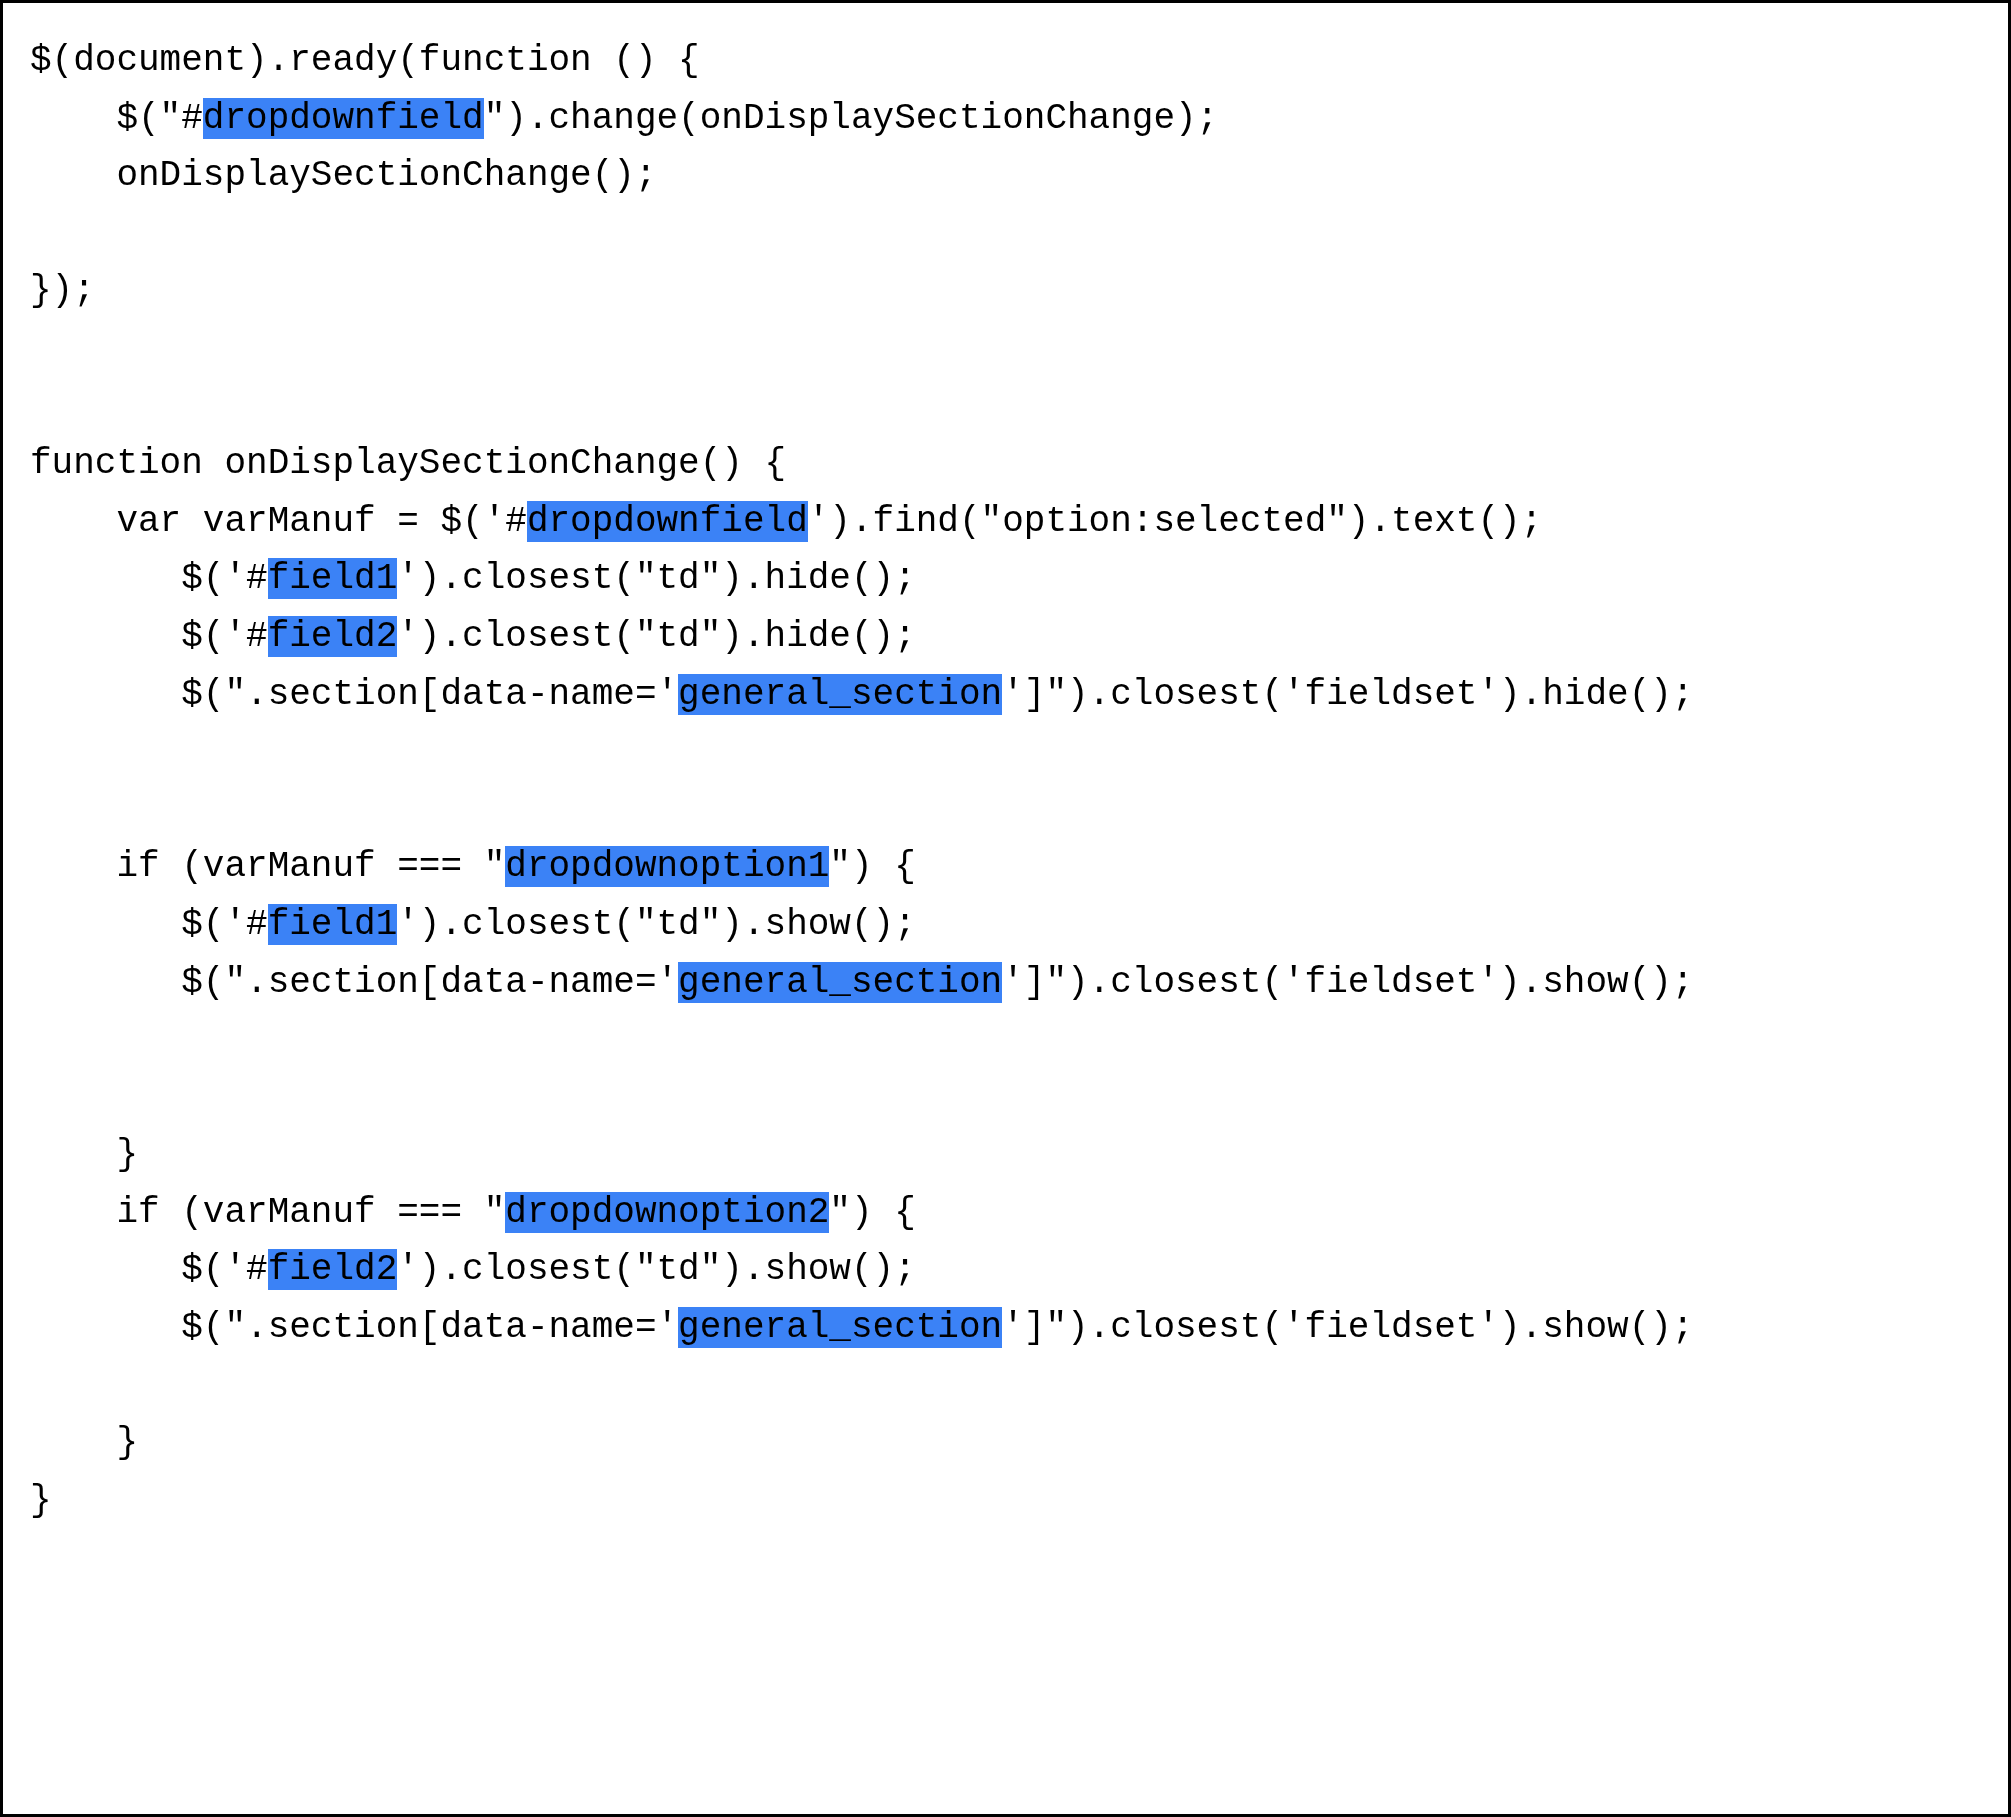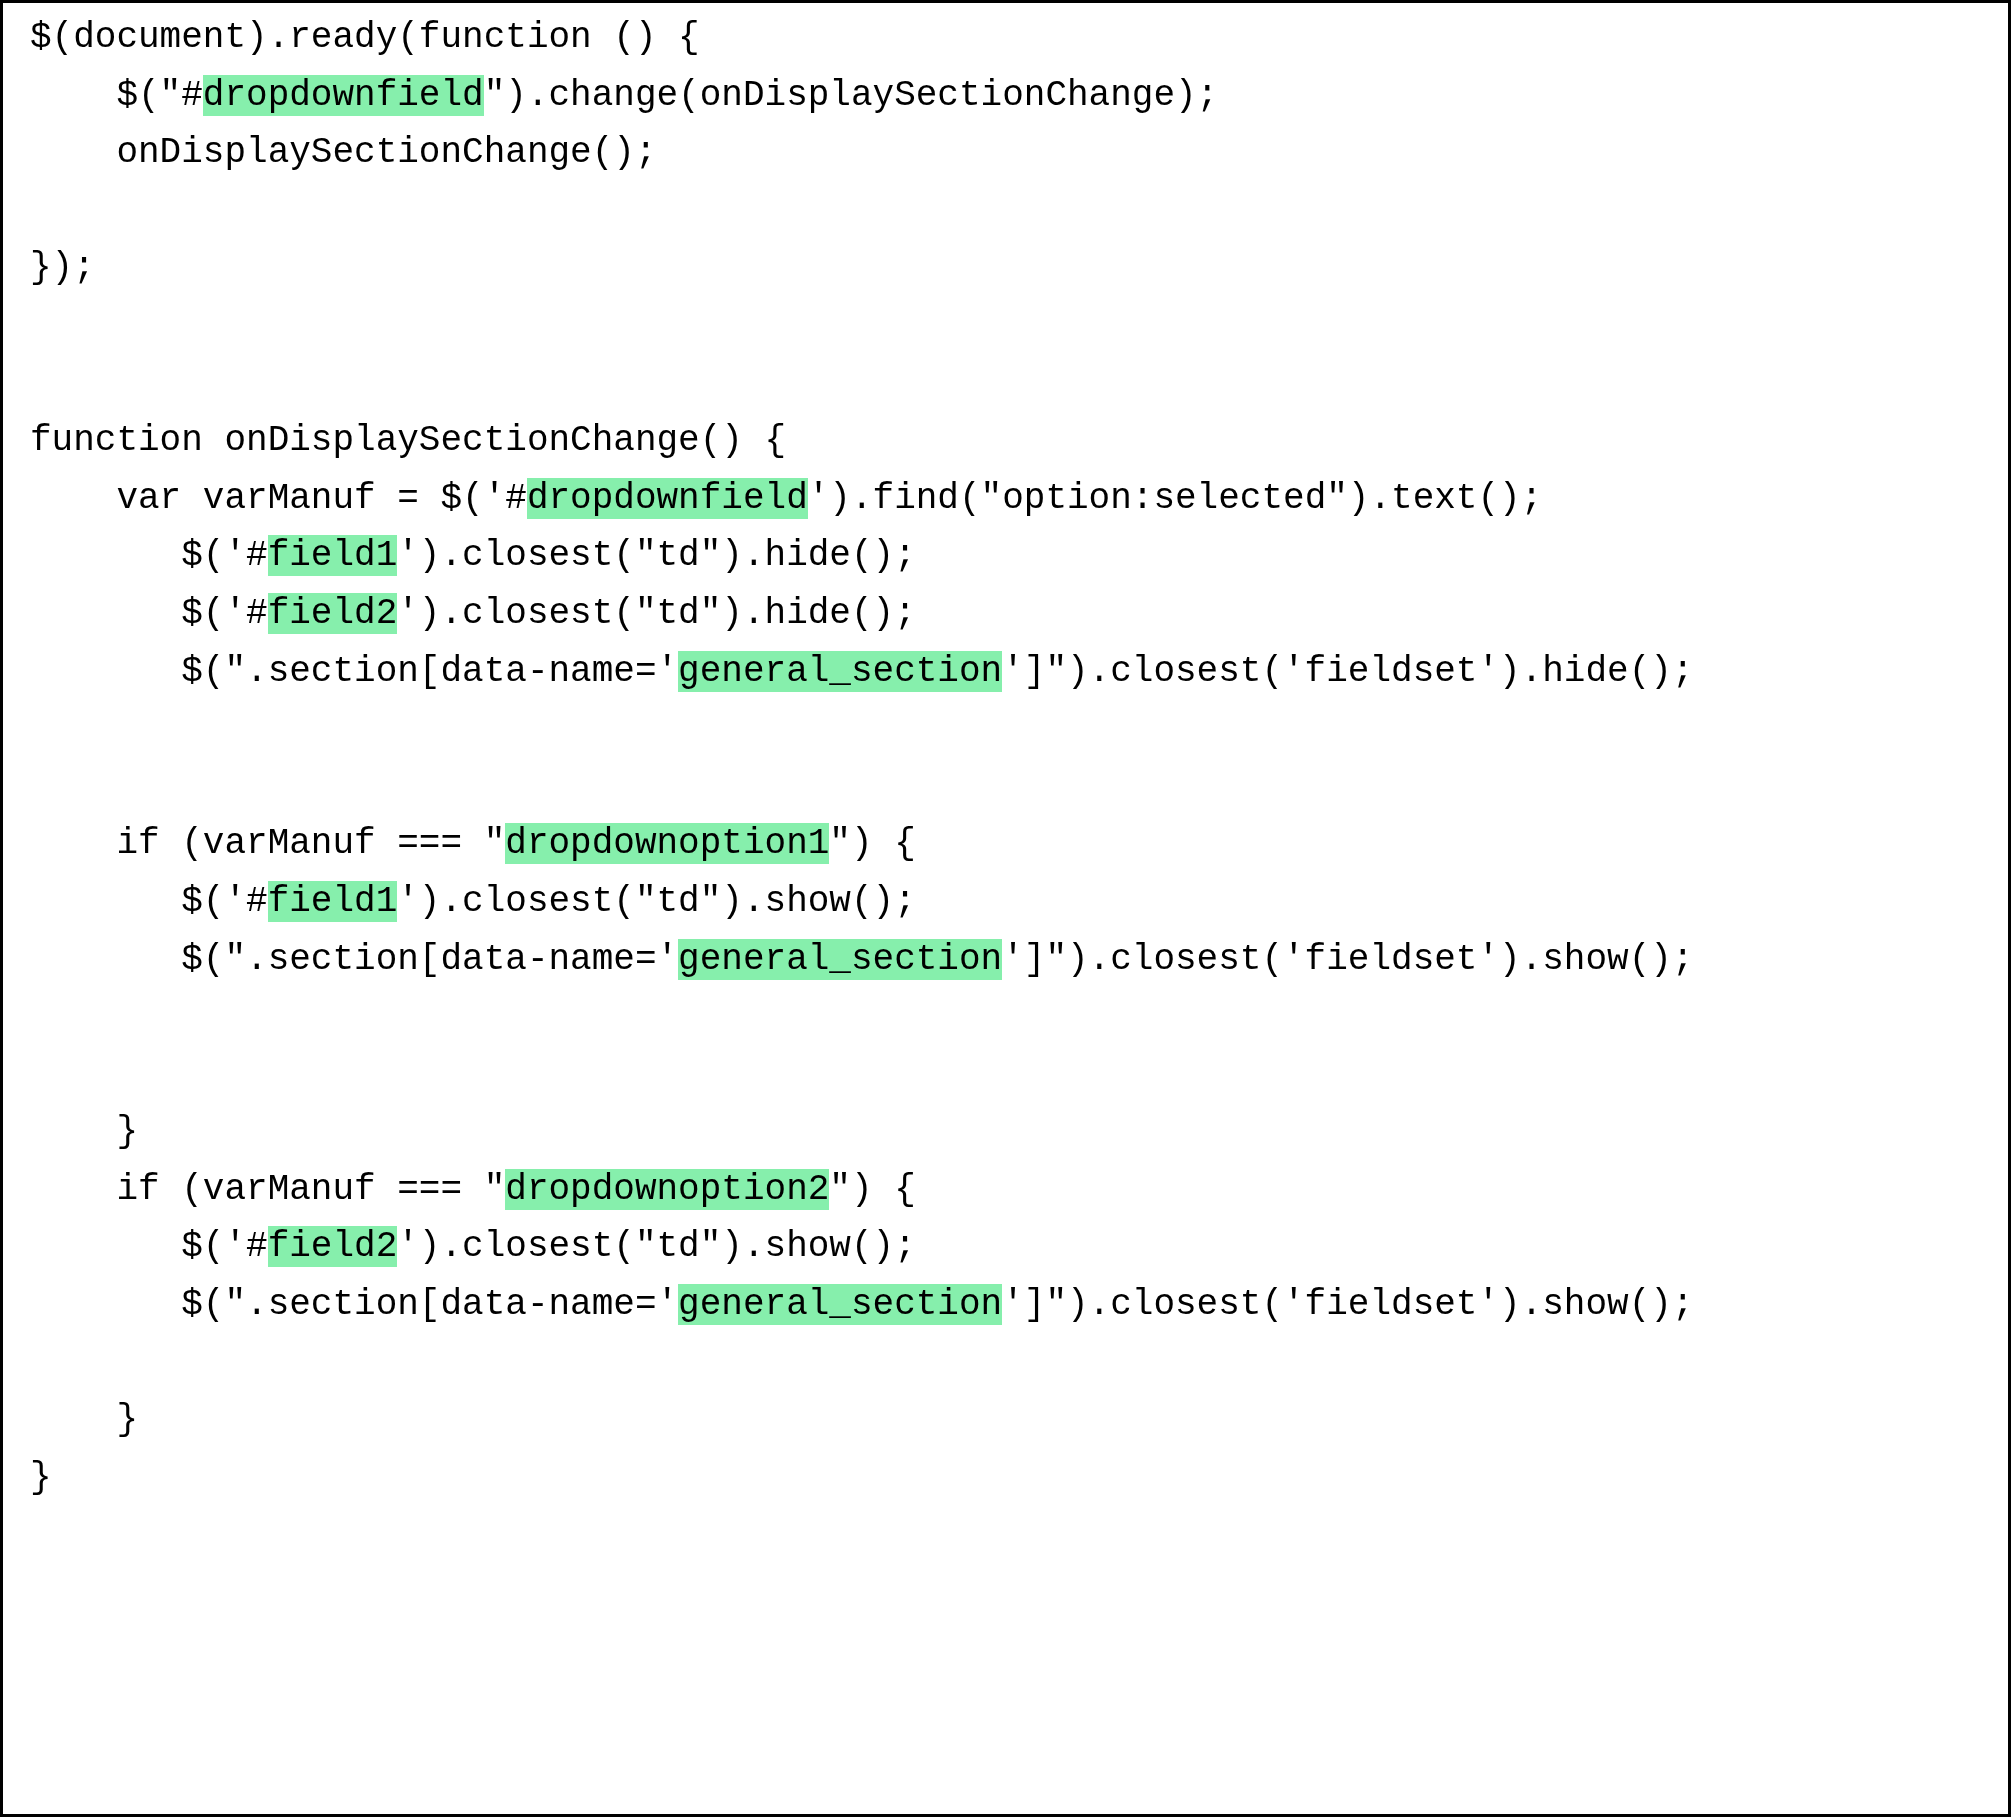--- a/index.html
+++ b/index.html
@@ -2,23 +2,23 @@
 <html><head>
 <meta charset="utf-8">
 <style>
   html,body{margin:0;padding:0;background:#fff}
   .frame{
     width:2011px;height:1817px;box-sizing:border-box;
     border:3.8px solid #000;background:#fff;
     font-family:Consolas,"Courier New",monospace;
     font-size:36px;line-height:1.6;
     color:#000;
-    padding:6px 27px;
+    padding:29px 27px;
     white-space:pre;
     overflow:hidden;
   }
-  .hl{background:#86efac}
+  .hl{background:#3b82f6}
 </style>
 </head>
 <body>
 
 <div class="frame" id="code-frame"><div>$(document).ready(function () {</div><div>    $("#<span class="hl">dropdownfield</span>").change(onDisplaySectionChange);</div><div>    onDisplaySectionChange();</div><div>&nbsp;</div><div>});</div><div>&nbsp;</div><div>&nbsp;</div><div>function onDisplaySectionChange() {</div><div>    var varManuf = $('#<span class="hl">dropdownfield</span>').find("option:selected").text();</div><div>       $('#<span class="hl">field1</span>').closest("td").hide();</div><div>       $('#<span class="hl">field2</span>').closest("td").hide();</div><div>       $(".section[data-name='<span class="hl">general_section</span>']").closest('fieldset').hide();</div><div>&nbsp;</div><div>&nbsp;</div><div>    if (varManuf === "<span class="hl">dropdownoption1</span>") {</div><div>       $('#<span class="hl">field1</span>').closest("td").show();</div><div>       $(".section[data-name='<span class="hl">general_section</span>']").closest('fieldset').show();</div><div>&nbsp;</div><div>&nbsp;</div><div>    }</div><div>    if (varManuf === "<span class="hl">dropdownoption2</span>") {</div><div>       $('#<span class="hl">field2</span>').closest("td").show();</div><div>       $(".section[data-name='<span class="hl">general_section</span>']").closest('fieldset').show();</div><div>&nbsp;</div><div>    }</div><div>}</div></div>
 
 
 </body></html>

